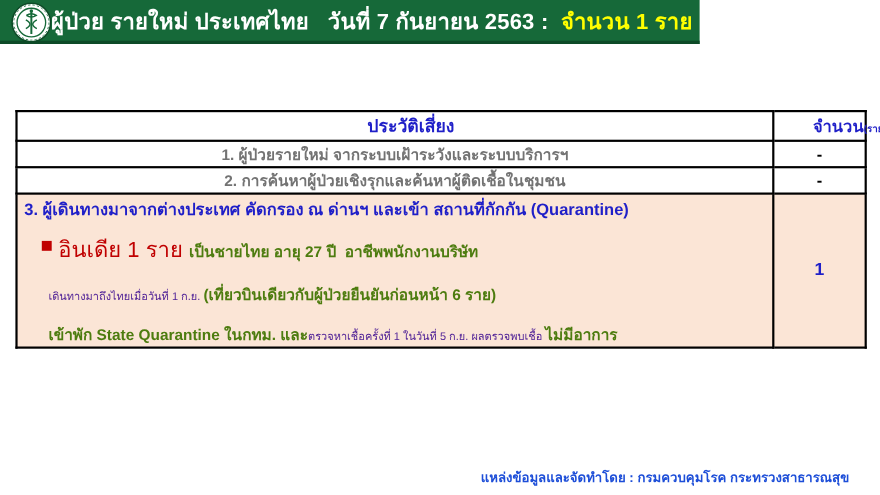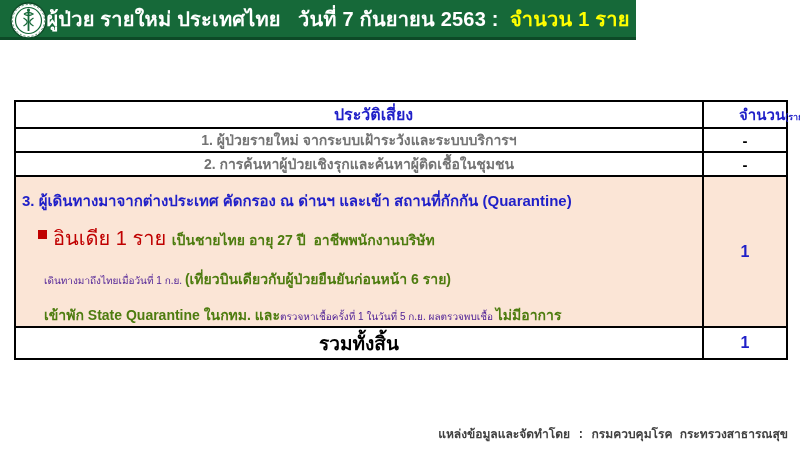--- a/index.html
+++ b/index.html
@@ -41,40 +41,40 @@
   .th-count { font-size:15px; font-weight:bold; color:#1f1fc8; white-space:nowrap;margin-top:28px; }
   .th-count .unit { font-size:9px; font-weight:bold; }
   td.label {
     height:23px; font-size:14px; font-weight:bold; color:#737373;
     text-align:center; white-space:nowrap; overflow:hidden;
   }
   td.count { text-align:center; font-size:15px; font-weight:bold; color:#000000; }
   td.count.blue { color:#1f1fc8; font-size:16px; }
 
   tr.quarantine td { background:#fbe5d6; }
-  td.q-cell { height:122px; vertical-align:top; padding:12px 6px 0 6px; }
+  td.q-cell { height:122px; vertical-align:top; padding:1px 6px 0 6px; }
   .r3-heading { font-size:15px; font-weight:bold; color:#1f1fc8; white-space:pre; }
   .r3-bullet-line { margin:9px 0 0 16px; white-space:pre; }
   .bullet-sq {
     display:inline-block; width:9px; height:9px; background:#c00000;
     margin-right:6px; vertical-align:6px;
   }
   .r3-red { font-size:20px; font-weight:normal; color:#c00000; }
   .r3-dark { font-size:14px; font-weight:bold; color:#4d7c0f; }
   .r3-blue { font-size:10px; font-weight:normal; color:#4c1d95; }
   .r3-line { margin:14px 0 0 22px; white-space:pre; }
 
   td.total-label {
     height:31px; text-align:center; font-size:19px; font-weight:bold; color:#000000;
   }
 
   
   .footer {
-    position:absolute; top:424px; right:12px;
-    font-size:12px; font-weight:bold; color:#404040; white-space:pre;font-family:Liberation Mono, monospace;
+    position:absolute; top:424px; right:28px;
+    font-size:12px; font-weight:bold; color:#1d4ed8; white-space:pre;
   }
 </style>
 </head>
 <body>
 
 <div class="slide">
 
   <div class="topbar">
     <svg class="logo" viewBox="0 0 37 37">
       <circle cx="18.5" cy="18.5" r="17.5" fill="#ffffff" stroke="#0d4a27" stroke-width="1.4"></circle>
@@ -110,22 +110,18 @@
       </tr>
       <tr class="quarantine">
         <td class="q-cell">
           <div class="r3-heading">3. ผู้เดินทางมาจากต่างประเทศ คัดกรอง ณ ด่านฯ และเข้า สถานที่กักกัน (Quarantine)</div>
           <div class="r3-bullet-line"><span class="bullet-sq"></span><span class="r3-red">อินเดีย 1 ราย </span><span class="r3-dark">เป็นชายไทย อายุ 27 ปี  อาชีพพนักงานบริษัท</span></div>
           <div class="r3-line"><span class="r3-blue">เดินทางมาถึงไทยเมื่อวันที่ 1 ก.ย. </span><span class="r3-dark">(เที่ยวบินเดียวกับผู้ป่วยยืนยันก่อนหน้า 6 ราย)</span></div>
           <div class="r3-line"><span class="r3-dark">เข้าพัก State Quarantine ในกทม. และ</span><span class="r3-blue">ตรวจหาเชื้อครั้งที่ 1 ในวันที่ 5 ก.ย. ผลตรวจพบเชื้อ </span><span class="r3-dark">ไม่มีอาการ</span></div>
         </td>
         <td class="count blue">1</td>
       </tr>
-      <tr>
-        <td class="total-label">รวมทั้งสิ้น</td>
-        <td class="count blue">1</td>
-      </tr>
     </tbody>
   </table>
 
   <div class="footer">แหล่งข้อมูลและจัดทำโดย : กรมควบคุมโรค กระทรวงสาธารณสุข</div>
 
 </div>
 
 </body></html>

